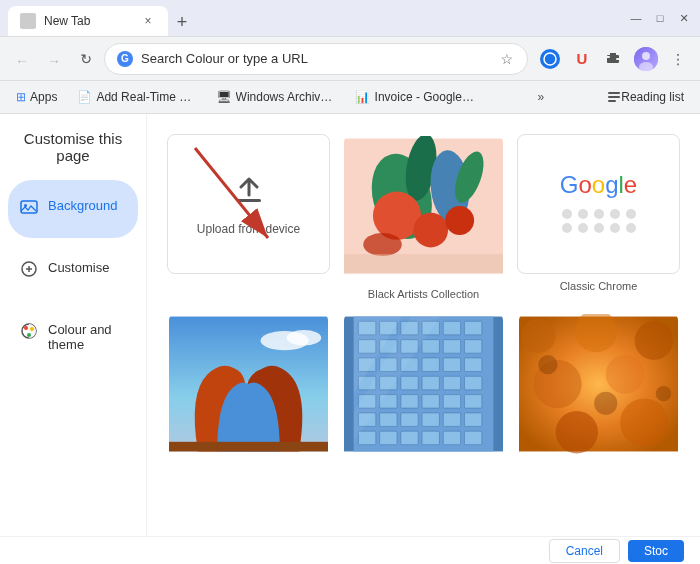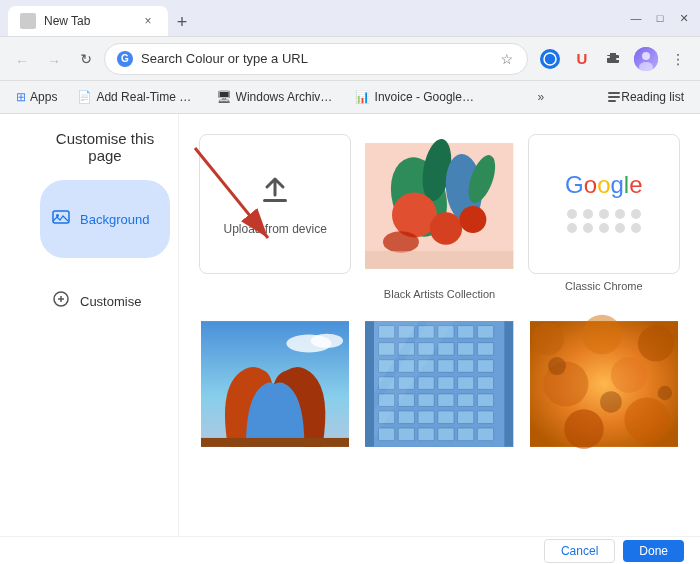--- a/index.html
+++ b/index.html
@@ -138,34 +138,33 @@
       height: calc(564px - 36px - 44px - 34px - 28px);
     }
 
     
     .sidebar {
       width: 147px;
       background: white;
       padding: 16px 8px;
       border-right: 1px solid #f0f0f0;
       flex-shrink: 0;
-      margin-left: 32px;
     }
     .sidebar-title {
       font-size: 15px;
       font-weight: 500;
       color: #333;
       text-align: center;
       margin-bottom: 16px;
     }
     .sidebar-item {
       display: flex;
-      align-items: center;
+      align-items: flex-start;
       gap: 10px;
-      padding: 28px 12px;
+      padding: 18px 12px;
       border-radius: 24px;
       cursor: pointer;
       font-size: 13px;
       color: #333;
       margin-bottom: 4px;
     }
     .sidebar-item.active { background: #d3e3fd; color: #1a73e8; font-weight: 500; }
     .sidebar-icon { font-size: 16px; }
 
     
@@ -404,20 +403,32 @@
     </div>
     <div class="sidebar-item">
       <span class="sidebar-icon">
         <svg width="18" height="18" viewBox="0 0 18 18" fill="none">
             <circle cx="9" cy="9" r="7" stroke="#555" stroke-width="1.5"></circle>
             <path d="M6 9h6M9 6v6" stroke="#555" stroke-width="1.5"></path>
           </svg>
       </span>
       <span>Customise</span>
     </div>
+    <div class="sidebar-item">
+      <span class="sidebar-icon">
+        <svg width="18" height="18" viewBox="0 0 18 18">
+            <circle cx="9" cy="9" r="7" fill="none" stroke="#555" stroke-width="1.5"></circle>
+            <path d="M9 2a7 7 0 0 1 0 14" fill="#f8f8f8"></path>
+            <circle cx="6" cy="6" r="2" fill="#ea4335"></circle>
+            <circle cx="12" cy="7" r="2" fill="#fbbc05"></circle>
+            <circle cx="9" cy="13" r="2" fill="#34a853"></circle>
+          </svg>
+      </span>
+      <span>Colour and theme</span>
+    </div>
   </div>
 
   <div class="content-panel">
     <div class="bg-grid">
 
       <div>
         <div class="upload-card">
           <div class="upload-icon">
             <svg width="32" height="32" viewBox="0 0 32 32" fill="none">
               <path d="M16 6v16M8 14l8-8 8 8" stroke="#555" stroke-width="3" stroke-linecap="round" stroke-linejoin="round"></path>
@@ -584,14 +595,14 @@
             <circle cx="150" cy="80" r="8" fill="#7a3800" opacity="0.4"></circle>
           </svg>
         </div>
       </div>
     </div>
   </div>
 </div>
 
 <div class="footer-bar">
   <button class="btn-cancel">Cancel</button>
-  <button class="btn-done">Done</button>
+  <button class="btn-done">Stoc</button>
 </div>
 
 </body></html>

